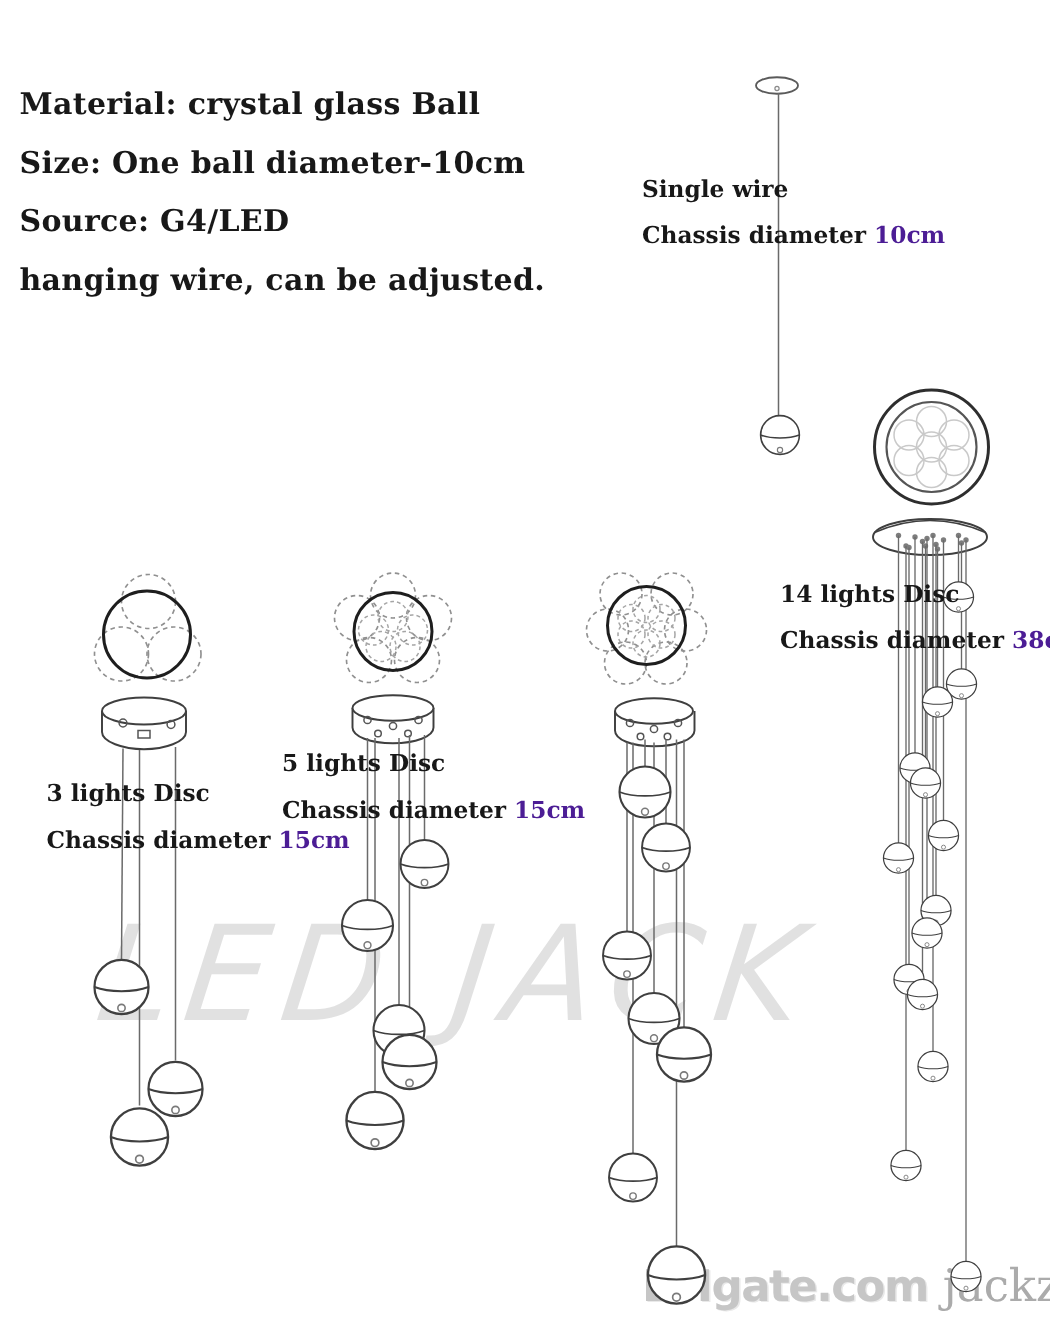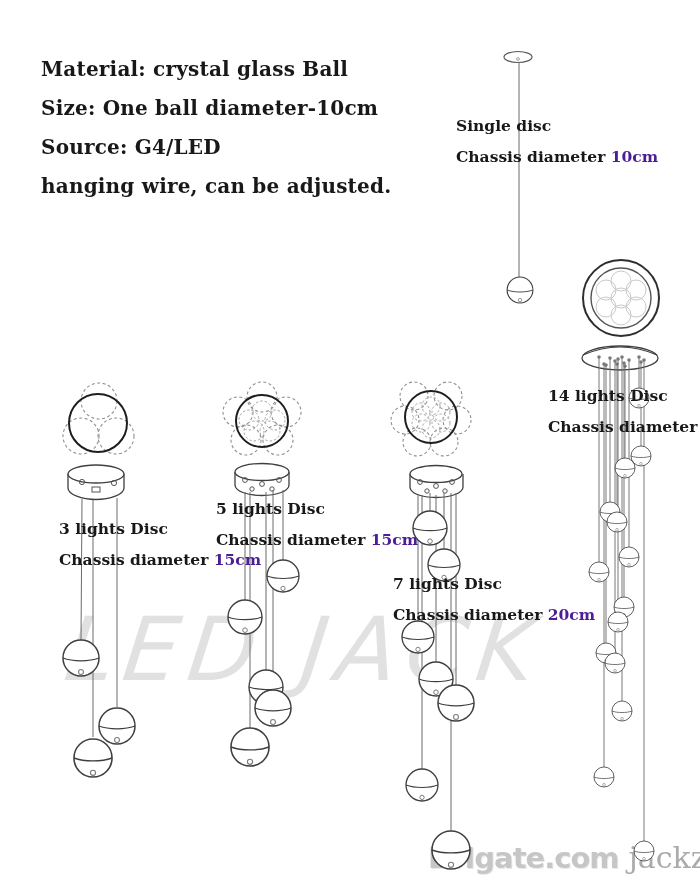--- a/index.html
+++ b/index.html
@@ -19,21 +19,21 @@
   .wm-site{
     font-family:"DejaVu Sans","Liberation Sans",sans-serif;
     font-size:29px;font-weight:bold;color:#c6c6c6;letter-spacing:-1px;
     text-shadow:1px 1px 0 #e9e9e9;
   }
   .wm-seller{
     font-family:"DejaVu Serif","Liberation Serif",serif;
     font-size:30px;color:#ababab;margin-left:10px;
   }
   svg.draw{position:absolute;left:0;top:0;z-index:2;}
-  .txt{position:absolute;z-index:3;color:#181818;margin-left:28px;}
+  .txt{position:absolute;z-index:3;color:#181818;}
   .info{
     left:13px;top:50px;font-size:20px;font-weight:bold;line-height:39px;
     letter-spacing:0.2px;white-space:nowrap;
   }
   .plabel{font-size:15.5px;font-weight:bold;white-space:nowrap;}
   .plabel .name{display:block;margin-bottom:12px;}
   .plabel .red{color:#4c1d95;}
   .p-single{left:428px;top:116px;}
   .p-fourteen{left:520px;top:386px;}
   .p-three{left:31px;top:519px;}
@@ -226,37 +226,33 @@
   </svg>
 
   <div class="txt info">
     <div>Material: crystal glass Ball</div>
     <div>Size: One ball diameter-10cm</div>
     <div>Source: G4/LED</div>
     <div>hanging wire, can be adjusted.</div>
   </div>
 
   <div class="txt plabel p-single">
-    <span class="name">Single disc</span>
+    <span class="name">Single wire</span>
     <span><span>Chassis diameter </span><span class="red">10cm</span></span>
   </div>
 
   <div class="txt plabel p-fourteen">
     <span class="name">14 lights Disc</span>
     <span><span>Chassis diameter </span><span class="red">38cm</span></span>
   </div>
 
   <div class="txt plabel p-three">
     <span class="name">3 lights Disc</span>
     <span><span>Chassis diameter </span><span class="red">15cm</span></span>
   </div>
 
   <div class="txt plabel p-five">
     <span class="name">5 lights Disc</span>
     <span><span>Chassis diameter </span><span class="red">15cm</span></span>
   </div>
 
-  <div class="txt plabel p-seven">
-    <span class="name">7 lights Disc</span>
-    <span><span>Chassis diameter </span><span class="red">20cm</span></span>
-  </div>
 
 </div>
 
 </body></html>

